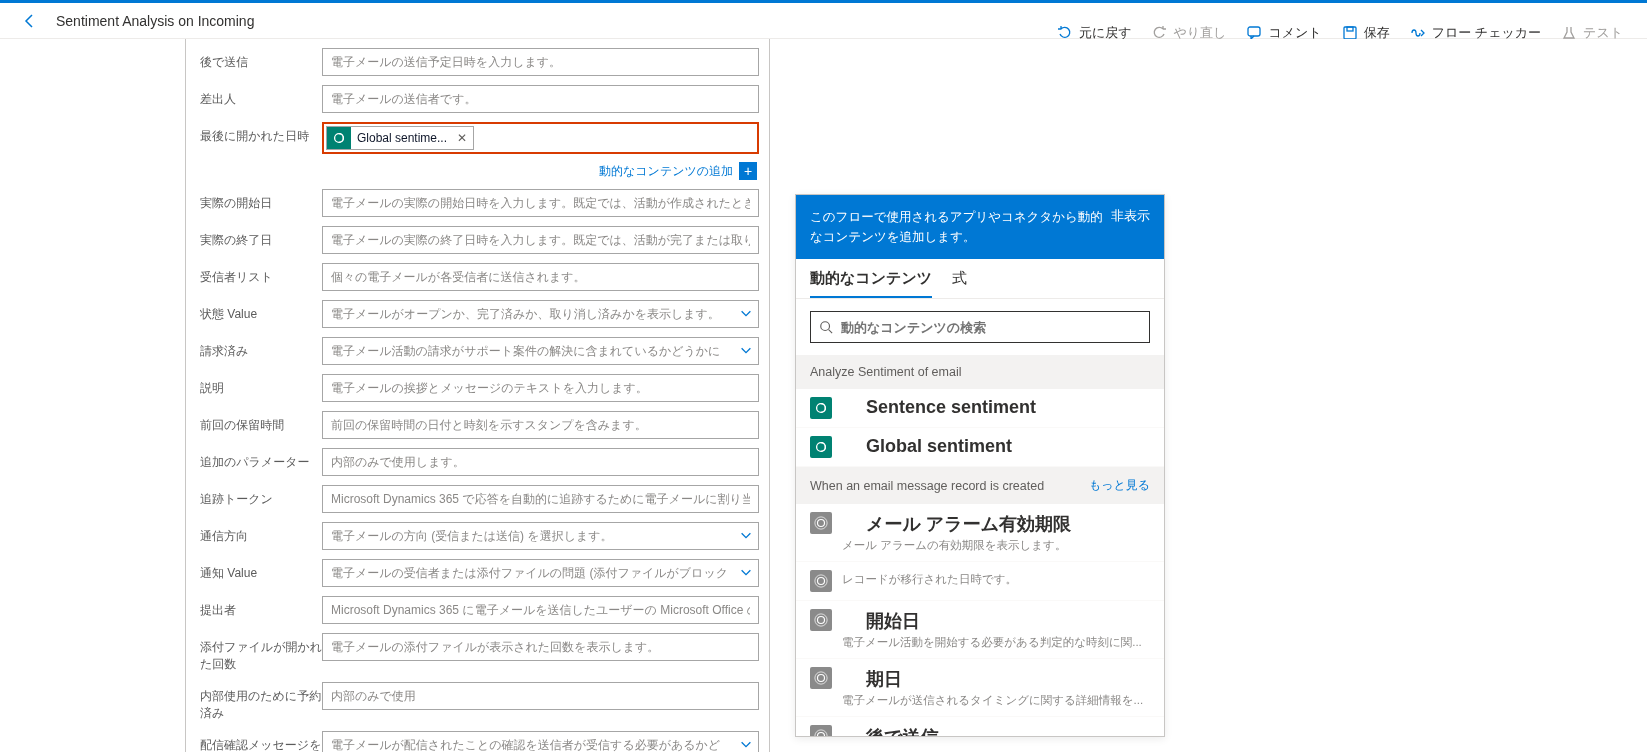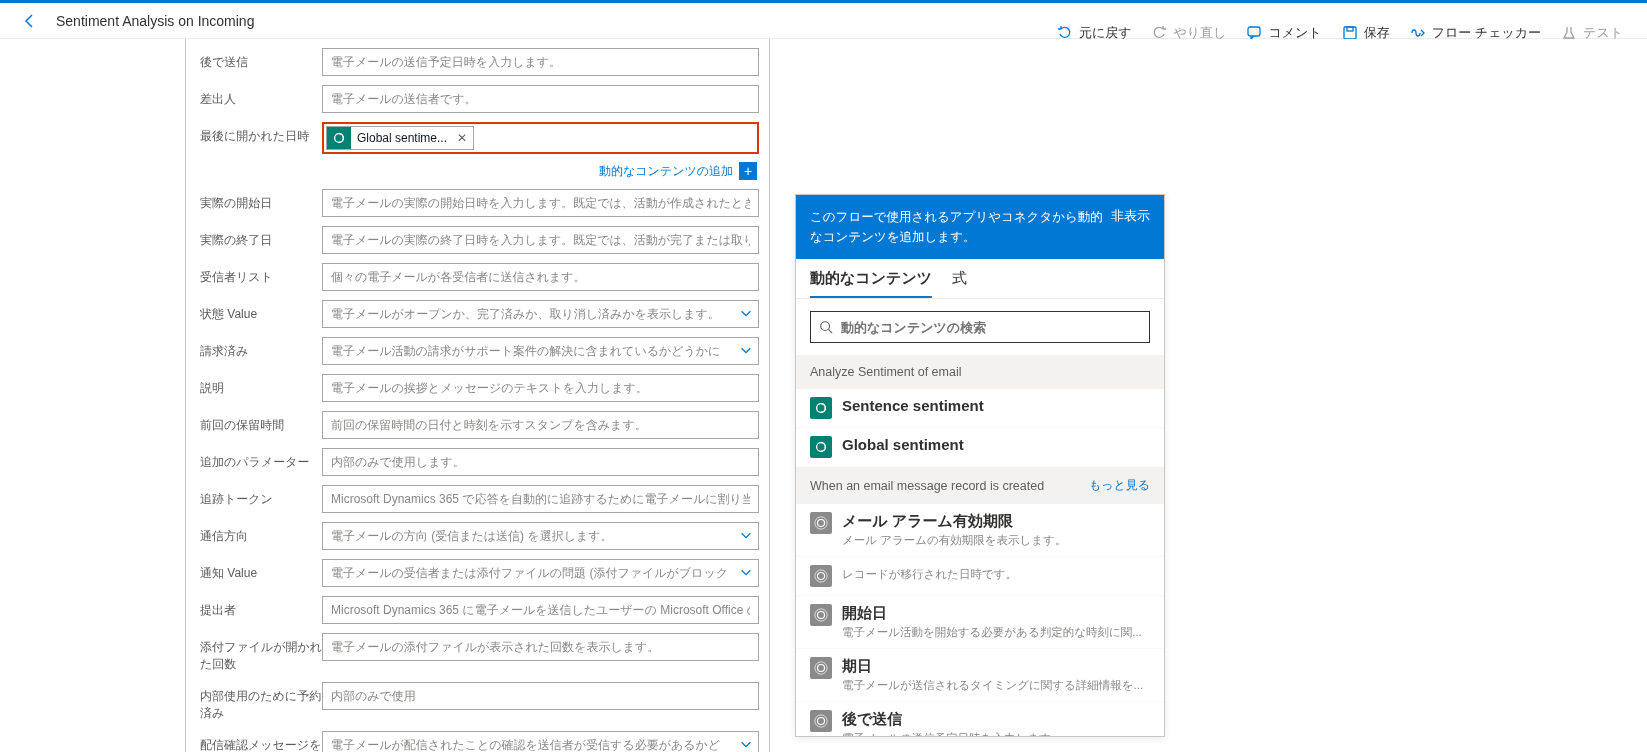--- a/index.html
+++ b/index.html
@@ -50,21 +50,21 @@
 .search-box { display: flex; align-items: center; border: 1px solid #323130; height: 32px; padding: 0 8px; gap: 8px; }
 .search-box input { border: none; outline: none; flex: 1; font-size: 13px; font-weight: bold; }
 .section-head { background: #f3f2f1; padding: 10px 14px; font-size: 12.5px; color: #605e5c; display:flex; justify-content:space-between; align-items:center;}
 .more-link { color: #0078d4; font-size: 12px; cursor:pointer; }
 .dc-list { max-height: 232px; overflow-y: auto; }
 .dc-item { display: flex; align-items: flex-start; padding: 8px 14px; border-bottom: 1px solid #faf9f8; cursor: pointer; gap: 10px; }
 .dc-icon { width: 22px; height: 22px; flex-shrink: 0; display: flex; align-items: center; justify-content: center; color: #fff; font-size: 12px; border-radius: 2px; }
 .dc-icon.green { background: #008272; }
 .dc-icon.gray { background: #8a8a8a; }
 .dc-text { flex: 1; }
-.dc-title { font-size: 15px; font-weight: 600; color: #323130; }
+.dc-title { font-size: 18px; font-weight: 600; color: #323130; margin-left: 24px; }
 .dc-desc { font-size: 11.5px; color: #8a8886; margin-top: 2px; white-space: nowrap; overflow: hidden; text-overflow: ellipsis; }
 
 svg { display: block; }
 </style>
 </head>
 <body>
 
 <div class="top-bar"></div>
 
 <div class="header">

